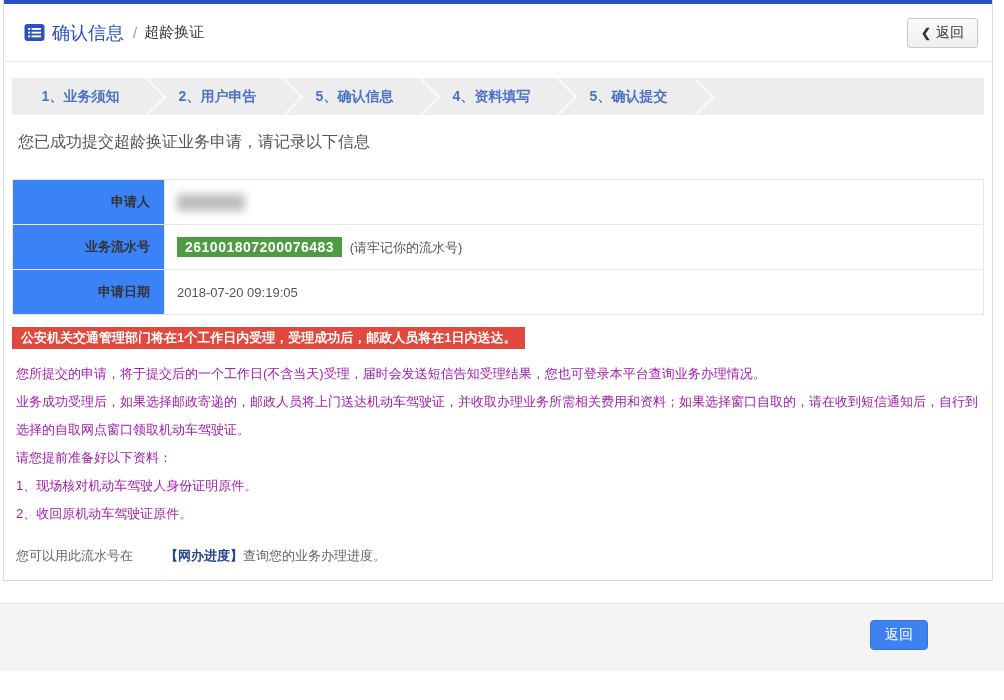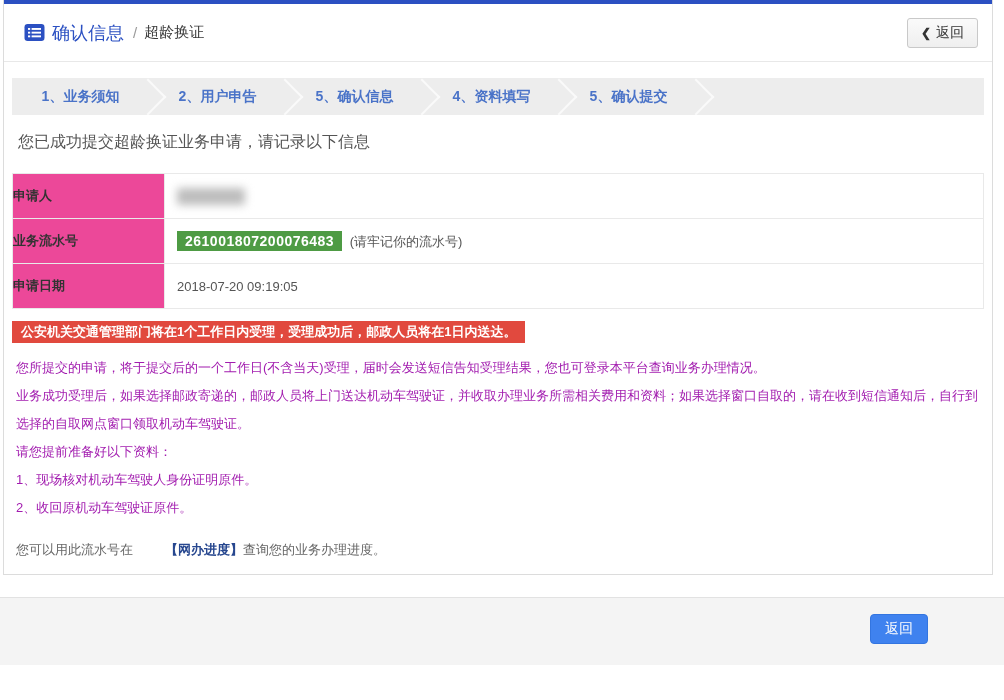--- a/index.html
+++ b/index.html
@@ -32,25 +32,25 @@
     border-top: 2px solid #fafafa; border-right: 2px solid #fafafa;
     transform: rotate(45deg); z-index: 3; }
   .step.active::before { content: ""; position: absolute; left: -12px; right: -14px;
     top: 0; bottom: 0; background: #3c7fe4; z-index: 1;
     clip-path: polygon(0 0, calc(100% - 14px) 0, 100% 50%, calc(100% - 14px) 100%, 0 100%, 12px 50%); }
   .step.active .step-label { position: relative; z-index: 2; color: #fff; }
   .steps-tail { flex: 1; }
 
   
   .content { padding: 0 8px; }
-  .success-msg { margin: 17px 6px 20px; font-size: 16px; color: #555; }
+  .success-msg { margin: 17px 6px 26px; font-size: 16px; color: #555; }
 
   table.info { width: 100%; border-collapse: collapse; }
   table.info td { border: 1px solid #e9e9e9; height: 45px; font-size: 13px; }
-  td.lbl { width: 152px; background: #ec4899; text-align: left;
+  td.lbl { width: 152px; background: #3b82f6; text-align: right;
     padding-right: 14px; color: #333; font-weight: bold; }
   td.val { padding-left: 12px; color: #555; }
   .redacted { display: inline-block; width: 68px; height: 17px; background: #bdbdbd;
     border-radius: 2px; filter: blur(4px); vertical-align: middle; }
   .serial-badge { display: inline-block; background: #4e9b44; color: #fff;
     font-weight: bold; font-size: 14px; padding: 2px 8px; letter-spacing: .5px; }
   .serial-note { color: #555; margin-left: 4px; }
 
   .warning-wrap { margin-top: 12px; }
   .warning { display: inline-block; background: #e1493e; color: #fff; font-weight: bold;

